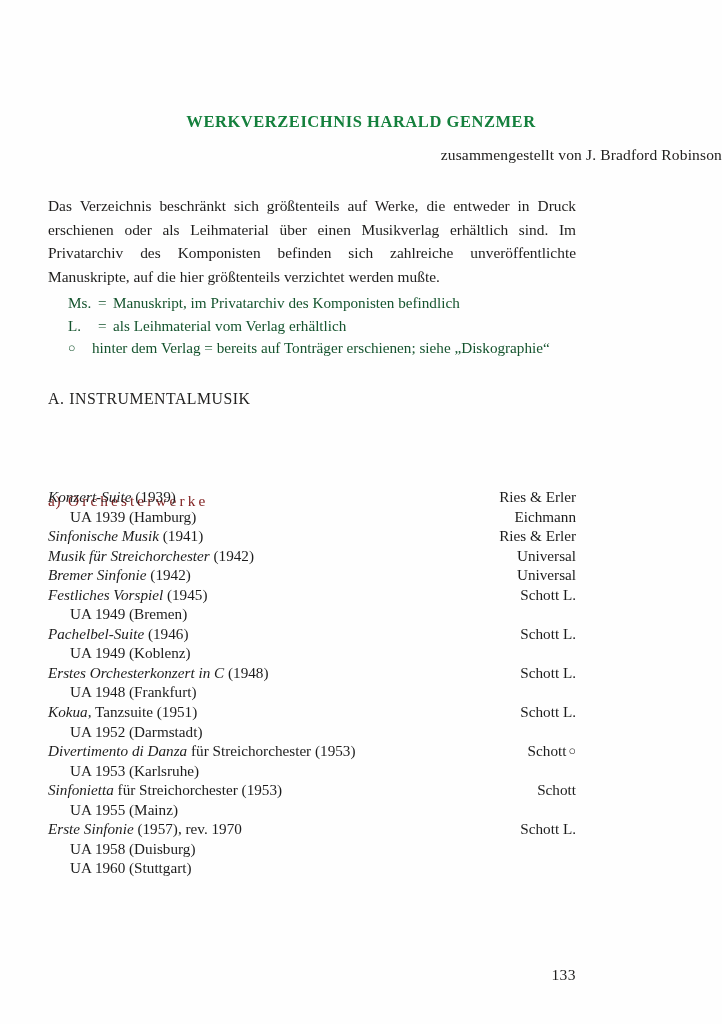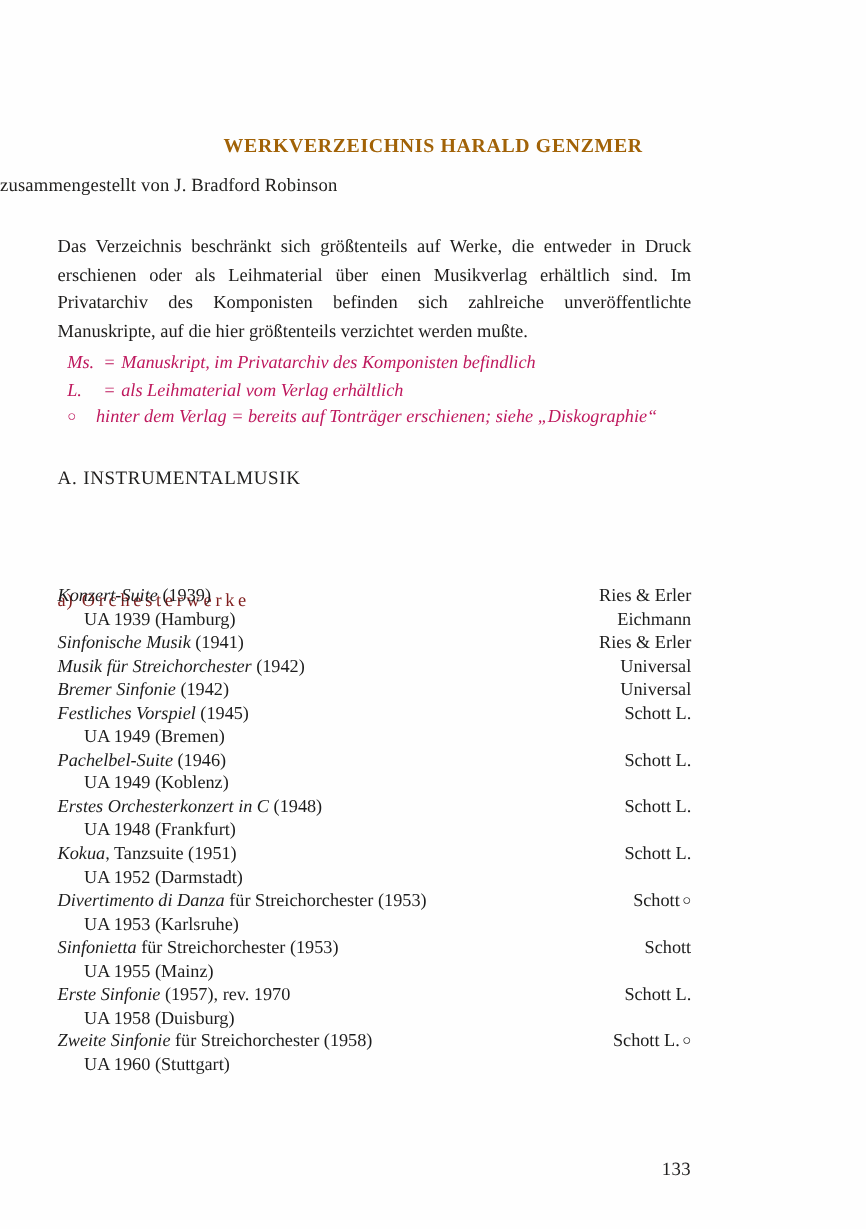--- a/index.html
+++ b/index.html
@@ -26,30 +26,30 @@
 
   
   .doc-title {
     position: absolute;
     left: 0;
     right: 0;
     top: 101px;
     text-align: center;
     font-size: 16.5px;
     letter-spacing: 0.55px;
-    color: #a16207;
+    color: #15803d;
     white-space: nowrap;
   }
 
   .doc-subtitle {
     position: absolute;
     left: 0;
-    right: 16px;
+    right: 0;
     top: 146px;
-    text-align: left;
+    text-align: right;
     font-size: 15.5px;
     letter-spacing: 0.15px;
     color: #22211f;
     white-space: nowrap;
   }
 
   
   .intro {
     position: absolute;
     left: 48px;
@@ -60,26 +60,25 @@
     text-align: justify;
     text-justify: inter-word;
     color: #1e1d1c;
     hyphens: manual;
   }
   .intro p { margin: 0; }
 
   
   .legend {
     position: absolute;
-    left: 56px;
+    left: 68px;
     top: 292px;
     font-size: 15.2px;
     line-height: 22.6px;
-    color: #be185d;
-    font-style: italic;
+    color: #14532d;
   }
   .legend-row {
     display: block;
     white-space: nowrap;
   }
   .legend-key {
     display: inline-block;
     width: 30px;
   }
   .legend-eq {
@@ -264,23 +263,19 @@
         <span class="work-title indented"><span>UA 1955 (Mainz)</span></span>
       </div>
       <div class="work-line">
         <span class="work-title"><em>Erste Sinfonie</em><span> (1957), rev. 1970</span></span>
         <span class="work-pub">Schott L.</span>
       </div>
       <div class="work-line">
         <span class="work-title indented"><span>UA 1958 (Duisburg)</span></span>
       </div>
       <div class="work-line">
-        <span class="work-title"><em>Zweite Sinfonie</em><span> für Streichorchester (1958)</span></span>
-        <span class="work-pub">Schott L.<span class="pub-disc">○</span></span>
-      </div>
-      <div class="work-line">
         <span class="work-title indented"><span>UA 1960 (Stuttgart)</span></span>
       </div>
     </div>
 
   <div class="folio">133</div>
 
 </div>
 
 </body></html>

